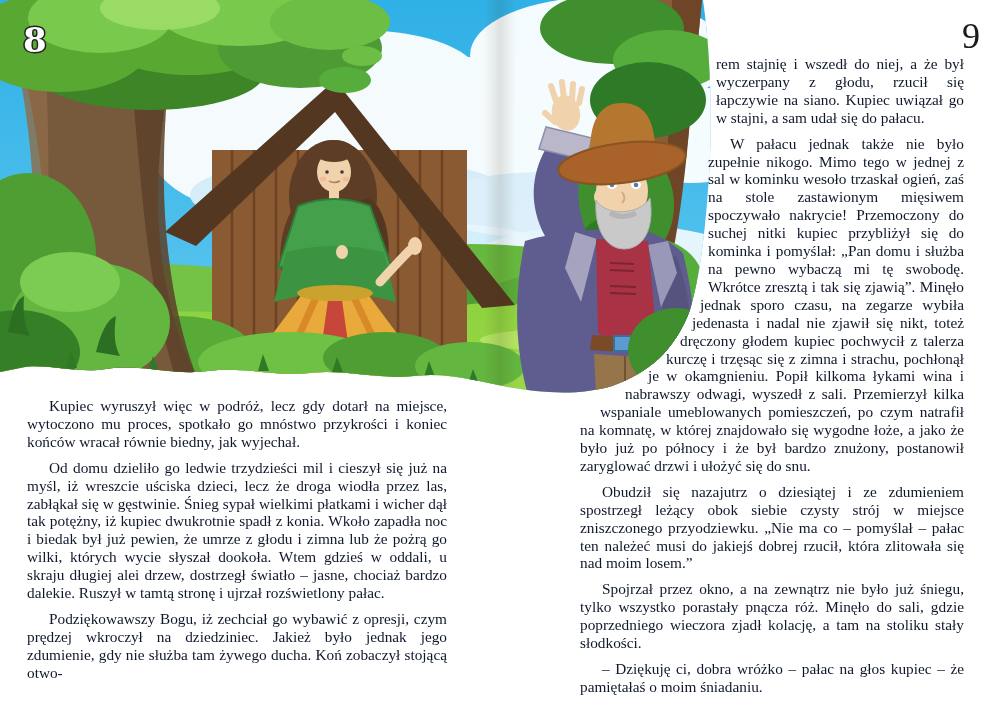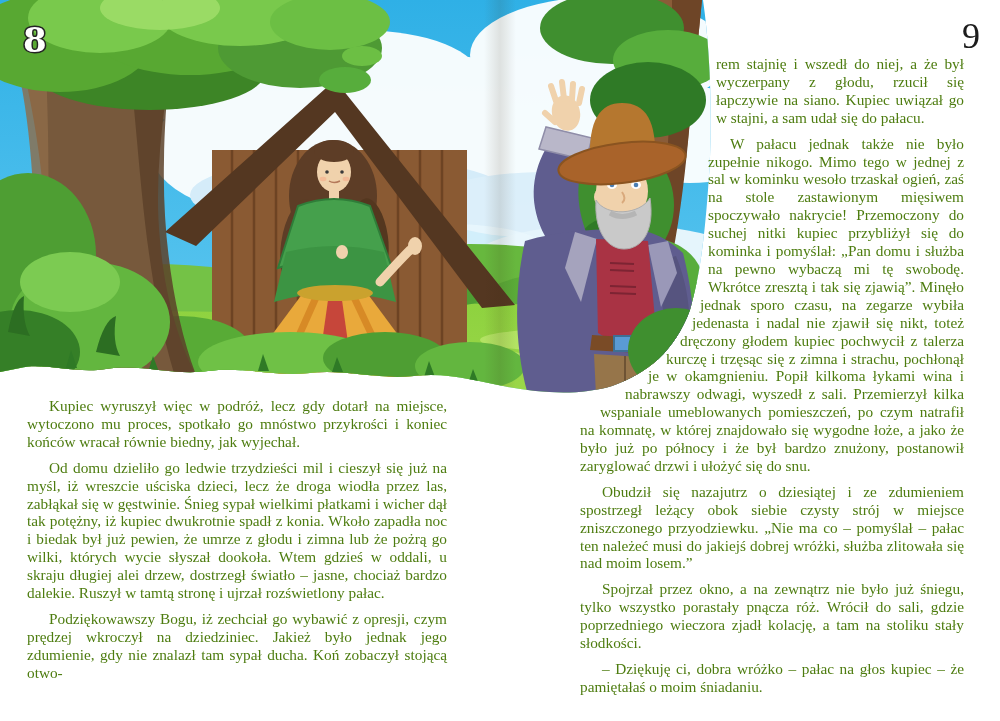--- a/index.html
+++ b/index.html
@@ -16,21 +16,21 @@
   
   .pn8{position:absolute;left:10px;top:12px;width:50px;height:54px;}
   .pn9{
     position:absolute;right:20px;top:18px;
     font-family:"Liberation Serif", serif;
     font-size:36px;color:#1c1c1c;line-height:1;
   }
 
   
   .story{
-    color:#4d7c0f;font-size:15.3px;line-height:17.9px;
+    color:#0f172a;font-size:15.3px;line-height:17.9px;
     text-align:justify;position:absolute;
   }
   .story p{margin:0 0 8px 0;text-indent:22px;}
   .story p.noindent{text-indent:0;}
   .left-col{left:27px;top:397px;width:420px;}
   .right-col{left:580px;top:55px;width:384px;}
 
   
   .fs{float:left;clear:left;}
   .fs1{width:136px;height:76px;}
@@ -270,33 +270,33 @@
 
   <svg class="pn8" viewBox="0 0 50 54">
     <text x="13" y="40" font-family="DejaVu Serif, serif" font-size="34" font-weight="bold" fill="#ffffff" stroke="#242424" stroke-width="3" paint-order="stroke">8</text>
   </svg>
 
   <div class="pn9">9</div>
 
   <div class="story left-col">
     <p>Kupiec wyruszył więc w podróż, lecz gdy dotarł na miejsce, wytoczono mu proces, spotkało go mnóstwo przykrości i koniec końców wracał równie biedny, jak wyjechał.</p>
     <p>Od domu dzieliło go ledwie trzydzieści mil i cieszył się już na myśl, iż wreszcie uściska dzieci, lecz że droga wiodła przez las, zabłąkał się w gęstwinie. Śnieg sypał wielkimi płatkami i wicher dął tak potężny, iż kupiec dwukrotnie spadł z konia. Wkoło zapadła noc i biedak był już pewien, że umrze z głodu i zimna lub że pożrą go wilki, których wycie słyszał dookoła. Wtem gdzieś w oddali, u skraju długiej alei drzew, dostrzegł światło – jasne, chociaż bardzo dalekie. Ruszył w tamtą stronę i ujrzał rozświetlony pałac.</p>
-    <p>Podziękowawszy Bogu, iż zechciał go wybawić z opresji, czym prędzej wkroczył na dziedziniec. Jakież było jednak jego zdumienie, gdy nie znalazł tam sypał ducha. Koń zobaczył stojącą otwo-</p>
+    <p>Podziękowawszy Bogu, iż zechciał go wybawić z opresji, czym prędzej wkroczył na dziedziniec. Jakież było jednak jego zdumienie, gdy nie służba tam żywego ducha. Koń zobaczył stojącą otwo-</p>
   </div>
 
   <div class="story right-col">
     <span class="fs fs1"></span>
     <span class="fs fs2"></span>
     <span class="fs fs3"></span>
     <span class="fs fs4"></span>
     <span class="fs fs5"></span>
     <span class="fs fs6"></span>
     <span class="fs fs7"></span>
     <span class="fs fs8"></span>
     <span class="fs fs9"></span>
     <p class="noindent">rem stajnię i wszedł do niej, a że był wyczerpany z głodu, rzucił się łapczywie na siano. Kupiec uwiązał go w stajni, a sam udał się do pałacu.</p>
     <p>W pałacu jednak także nie było zupełnie nikogo. Mimo tego w jednej z sal w kominku wesoło trzaskał ogień, zaś na stole zastawionym mięsiwem spoczywało nakrycie! Przemoczony do suchej nitki kupiec przybliżył się do kominka i pomyślał: „Pan domu i służba na pewno wybaczą mi tę swobodę. Wkrótce zresztą i tak się zjawią”. Minęło jednak sporo czasu, na zegarze wybiła jedenasta i nadal nie zjawił się nikt, toteż dręczony głodem kupiec pochwycił z talerza kurczę i trzęsąc się z zimna i strachu, pochłonął je w okamgnieniu. Popił kilkoma łykami wina i nabrawszy odwagi, wyszedł z sali. Przemierzył kilka wspaniale umeblowanych pomieszczeń, po czym natrafił na komnatę, w której znajdowało się wygodne łoże, a jako że było już po północy i że był bardzo znużony, postanowił zaryglować drzwi i ułożyć się do snu.</p>
-    <p>Obudził się nazajutrz o dziesiątej i ze zdumieniem spostrzegł leżący obok siebie czysty strój w miejsce zniszczonego przyodziewku. „Nie ma co – pomyślał – pałac ten należeć musi do jakiejś dobrej wróżki, służba zlitowała się nad moim losem.”</p>
-    <p>Spojrzał przez okno, a na zewnątrz nie było już śniegu, tylko wszystko porastały pnącza róż. Wrócił do sali, gdzie poprzedniego wieczora zjadł kolację, a tam na stoliku stały słodkości.</p>
+    <p>Obudził się nazajutrz o dziesiątej i ze zdumieniem spostrzegł leżący obok siebie czysty strój w miejsce zniszczonego przyodziewku. „Nie ma co – pomyślał – pałac ten należeć musi do jakiejś dobrej rzucił, która zlitowała się nad moim losem.”</p>
+    <p>Spojrzał przez okno, a na zewnątrz nie było już śniegu, tylko wszystko porastały pnącza róż. Minęło do sali, gdzie poprzedniego wieczora zjadł kolację, a tam na stoliku stały słodkości.</p>
     <p>– Dziękuję ci, dobra wróżko – pałac na głos kupiec – że pamiętałaś o moim śniadaniu.</p>
   </div>
 
 </div>
 
 </body></html>

